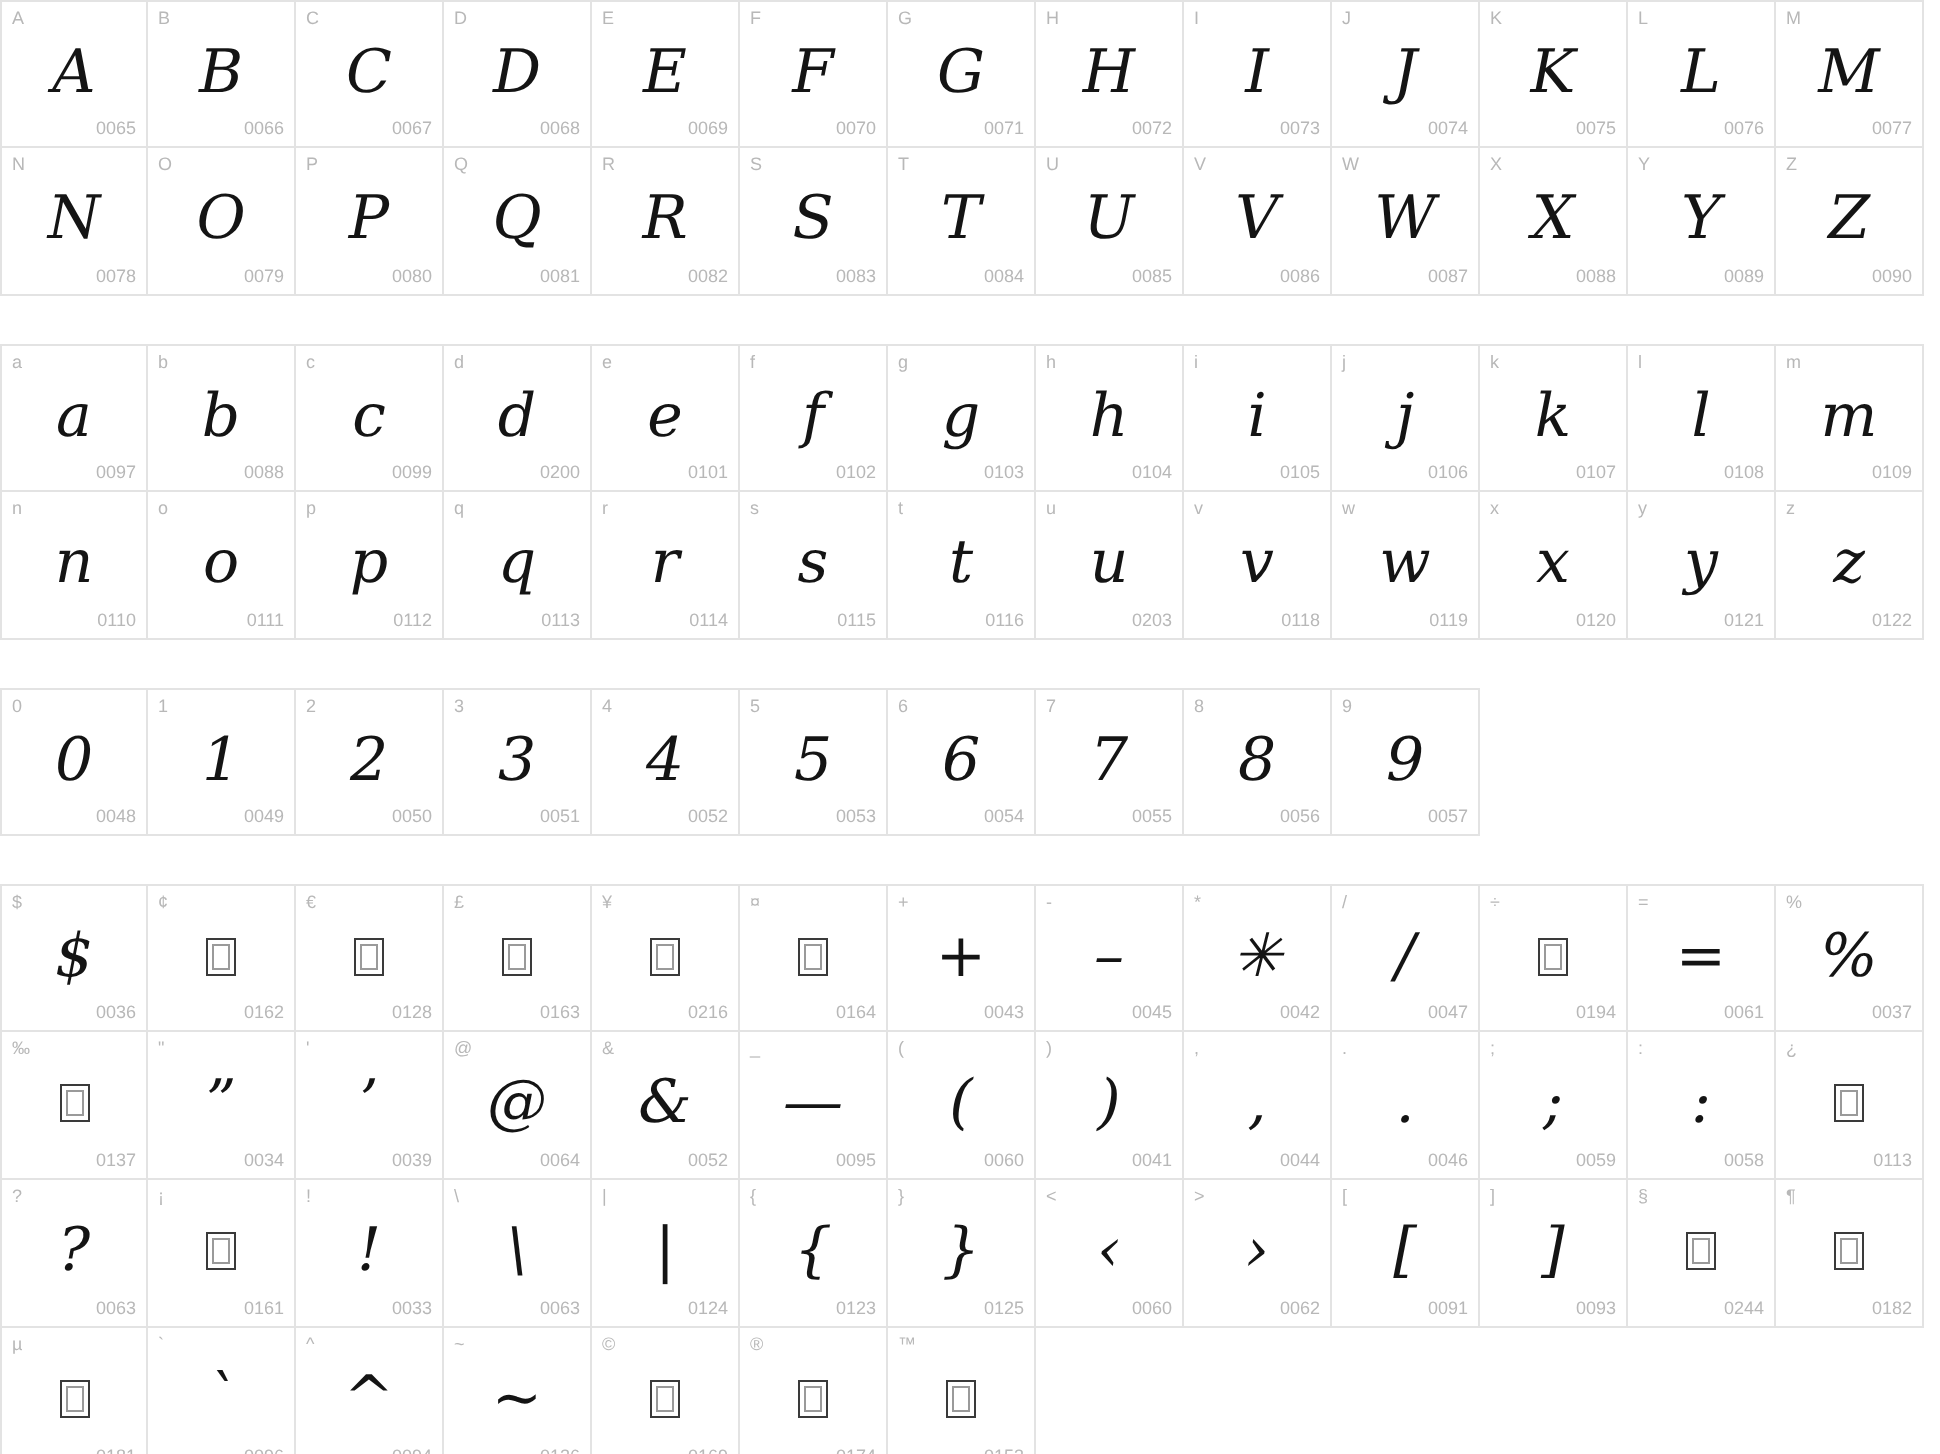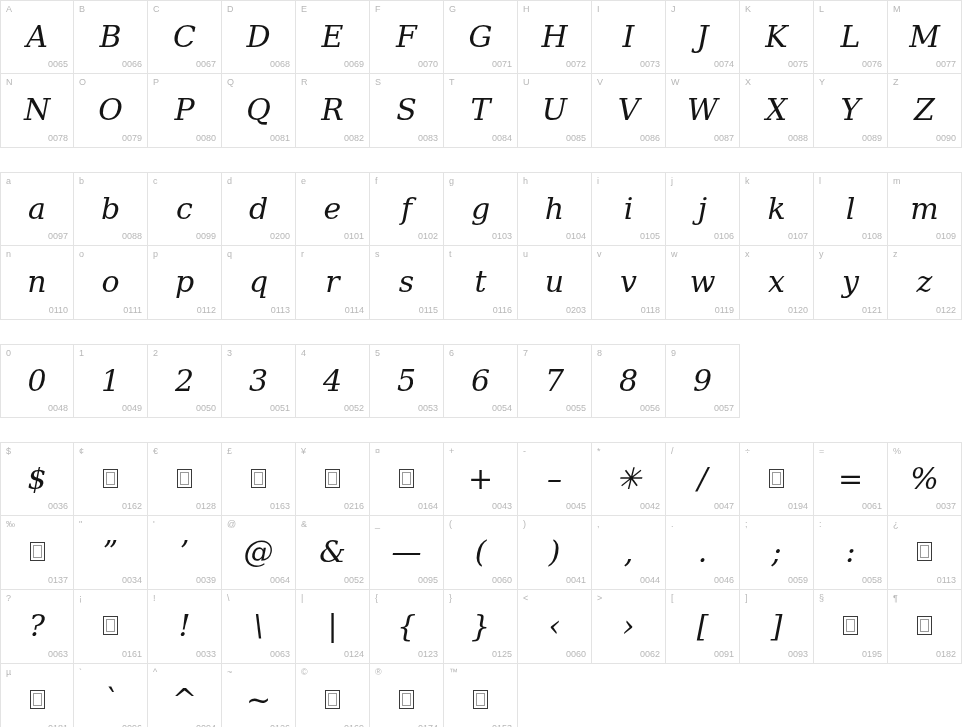--- a/index.html
+++ b/index.html
@@ -641,21 +641,21 @@
         <div class="cell">
           <span class="ch-label">]</span>
           <div class="glyph">]</div>
           <span class="code">0093</span>
         </div>
         <div class="cell">
           <span class="ch-label">§</span>
           <div class="glyph tofu">
             <span class="tofu-box"></span>
           </div>
-          <span class="code">0195</span>
+          <span class="code">0244</span>
         </div>
         <div class="cell">
           <span class="ch-label">¶</span>
           <div class="glyph tofu">
             <span class="tofu-box"></span>
           </div>
           <span class="code">0182</span>
         </div>
       </div>
       <div class="block">

